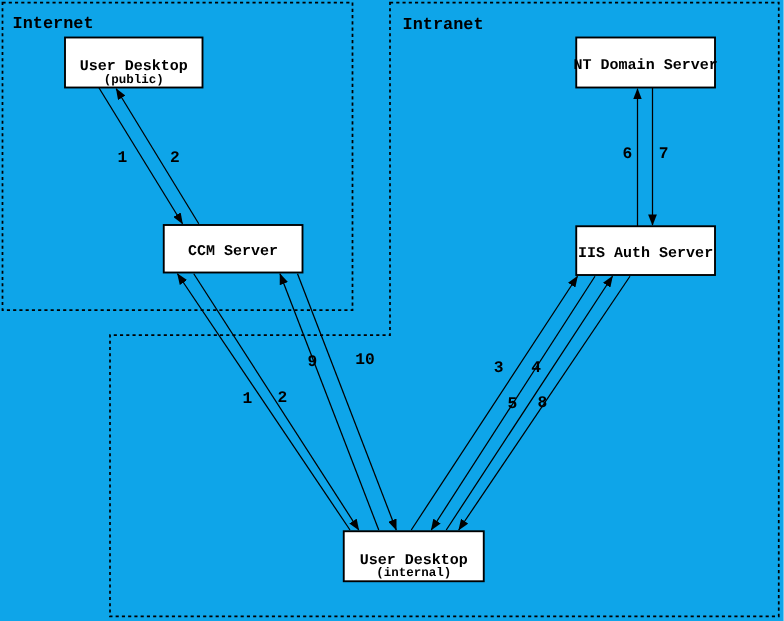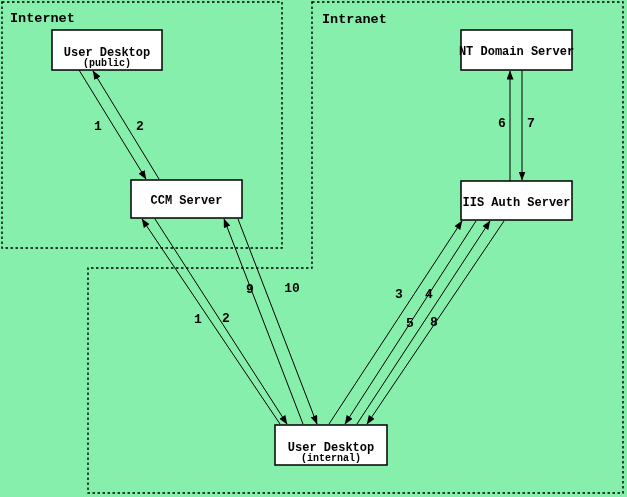--- a/index.html
+++ b/index.html
@@ -4,21 +4,21 @@
 <style>
   html, body {
     margin: 0;
     padding: 0;
     background: #ffffff;
   }
   .stage {
     position: relative;
     width: 627px;
     height: 497px;
-    background: #86efac;
+    background: #0ea5e9;
     overflow: hidden;
     font-family: "Liberation Mono", "DejaVu Sans Mono", monospace;
   }
   svg text {
     font-family: "Liberation Mono", "DejaVu Sans Mono", monospace;
     font-weight: 700;
     fill: #000000;
   }
   .region-label   { font-size: 13.5px; }
   .node-title     { font-size: 12px; }

